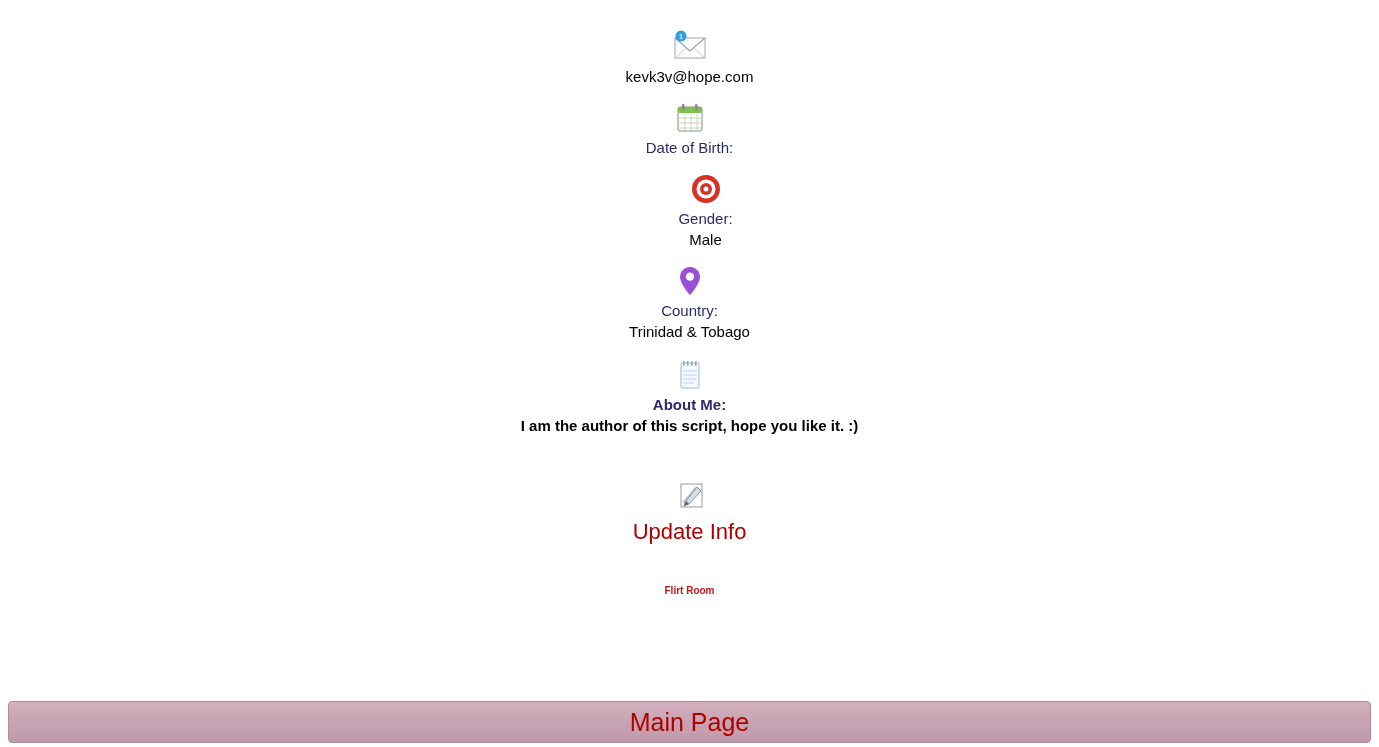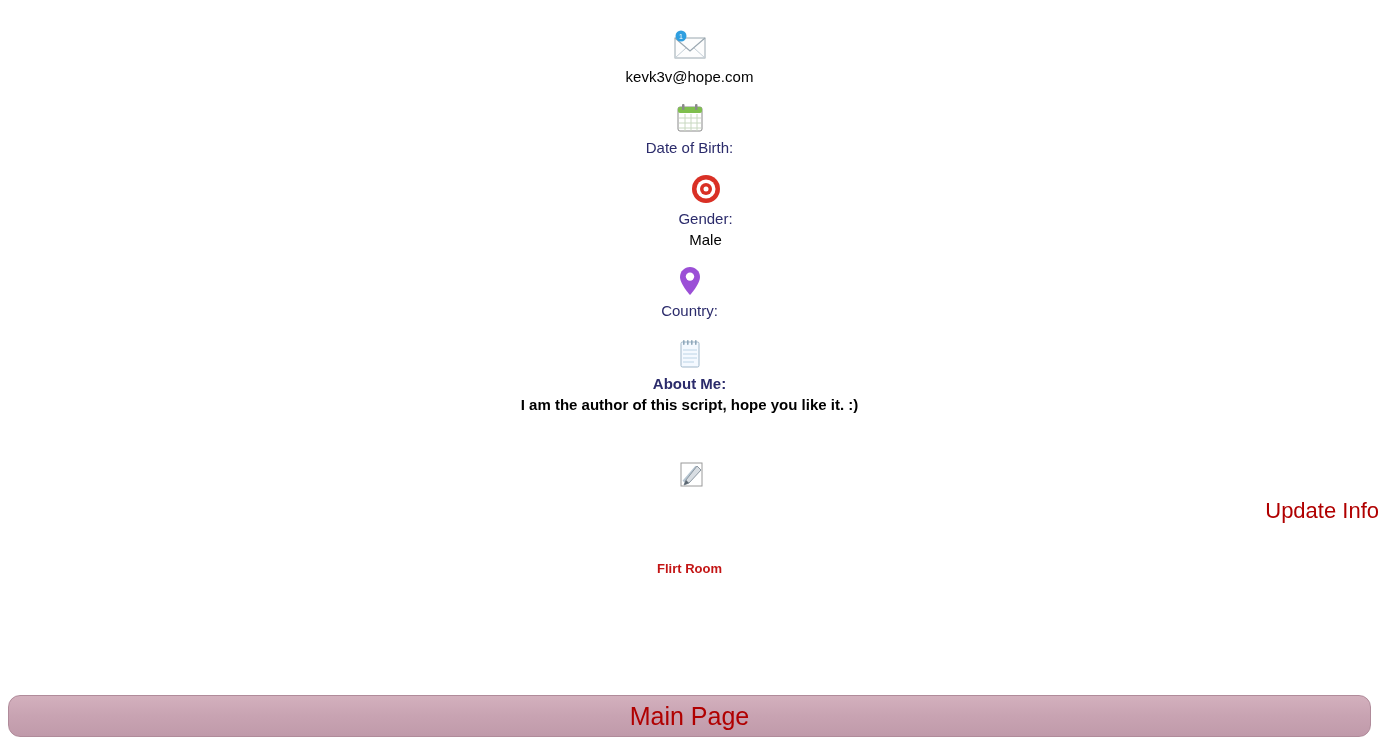--- a/index.html
+++ b/index.html
@@ -46,53 +46,53 @@
 
   
   #field-email { margin-top: 6px; }
   #field-dob { margin-top: 14px; }
   #field-gender { margin-top: 14px; padding-left: 16px; }
   #field-country { margin-top: 14px; }
   #field-about { margin-top: 16px; font-weight: bold; }
 
   .update-block {
     width: 100%;
-    text-align: right;
+    text-align: center;
     margin-top: 44px;
   }
   .update-link {
     display: inline-block;
     color: #b00000;
     font-size: 22px;
     line-height: 28px;
     text-decoration: none;
     margin-top: 4px;
     cursor: pointer;
   }
   .flirt-block {
     width: 100%;
     text-align: center;
     margin-top: 34px;
   }
   .flirt-link {
     color: #c31515;
-    font-size: 13px;
+    font-size: 10px;
     font-weight: bold;
     text-decoration: none;
     cursor: pointer;
   }
   .mainpage-bar {
     position: absolute;
     left: 8px;
     right: 8px;
-    bottom: 10px;
+    bottom: 4px;
     height: 40px;
     background: linear-gradient(to bottom, #d3b0bd 0%, #c8a3b2 50%, #c09aaa 100%);
     border: 1px solid #b08b9a;
-    border-radius: 12px;
+    border-radius: 4px;
     display: flex;
     align-items: center;
     justify-content: center;
     cursor: pointer;
   }
   .mainpage-bar .label {
     color: #b00000;
     font-size: 25px;
     line-height: 30px;
   }
@@ -150,20 +150,21 @@
   </div>
 
   <div class="field" id="field-country">
     <span class="icon">
       <svg class="icon-svg" width="40" height="34" viewBox="0 0 40 34" xmlns="http://www.w3.org/2000/svg">
         <path d="M20 3 C14.5 3 10 7.4 10 12.9 C10 20 20 31 20 31 C20 31 30 20 30 12.9 C30 7.4 25.5 3 20 3 Z" fill="#9b4fd6"></path>
         <circle cx="20" cy="12.6" r="4.2" fill="#ffffff"></circle>
       </svg>
     </span>
     <div class="field-label">Country:</div>
+    <div class="field-value">Trinidad &amp; Tobago</div>
   </div>
 
   <div class="field" id="field-about">
     <span class="icon">
       <svg class="icon-svg" width="40" height="34" viewBox="0 0 40 34" xmlns="http://www.w3.org/2000/svg">
         <rect x="11" y="5" width="18" height="25" rx="1.5" fill="#f4f9ff" stroke="#9fb6c9" stroke-width="1"></rect>
         <g stroke="#bcd4e6" stroke-width="1">
           <line x1="13" y1="13" x2="27" y2="13"></line>
           <line x1="13" y1="17" x2="27" y2="17"></line>
           <line x1="13" y1="21" x2="27" y2="21"></line>

